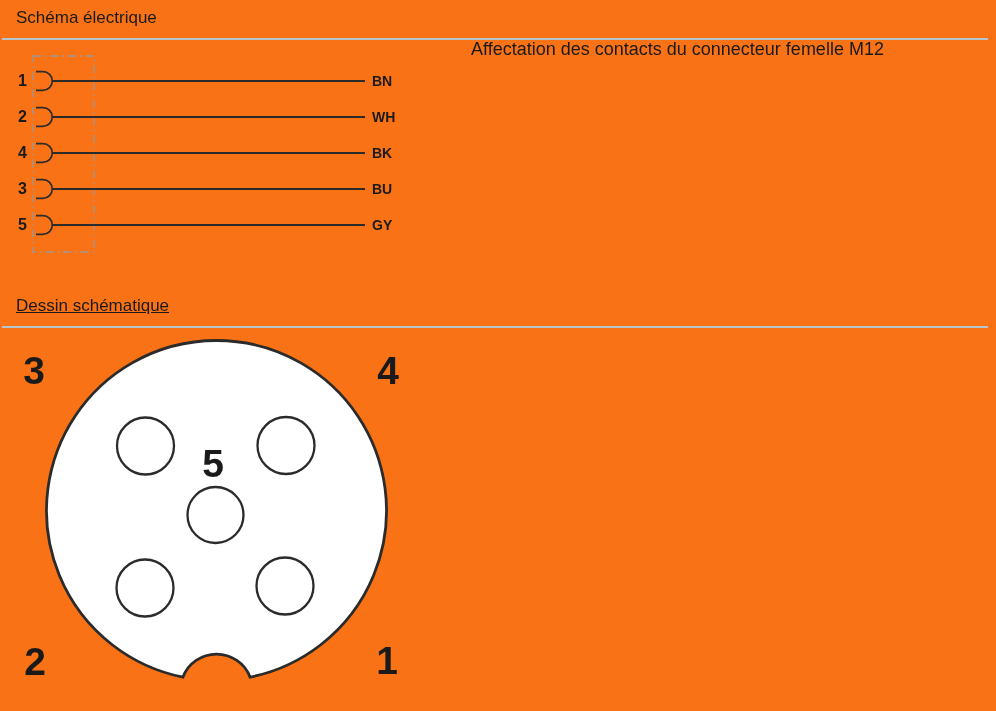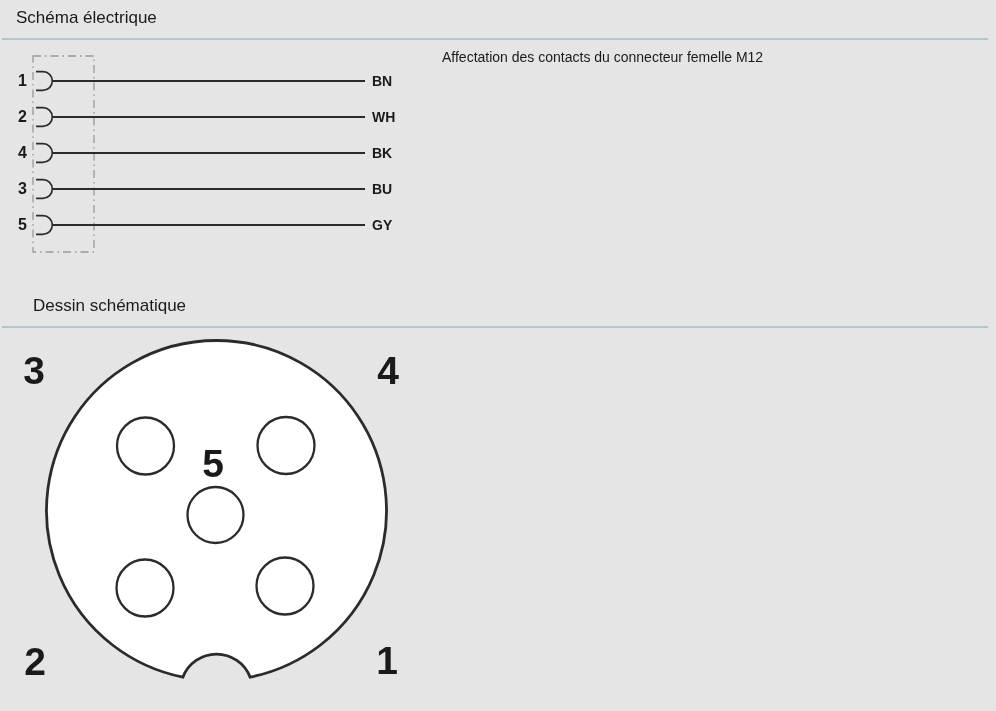--- a/index.html
+++ b/index.html
@@ -1,53 +1,52 @@
 <!DOCTYPE html>
 <html style="--text: #1a1a1a; --line: #2b2b2b; --dash: #999999; --divider: #b5c5ce;"><head>
 <meta charset="utf-8">
 <style>
   * { box-sizing: border-box; }
   html, body { margin: 0; padding: 0; background: #fff; }
   .page {
     position: relative;
     width: 996px;
     height: 711px;
-    background: #e5e5e5;
+    background: #f97316;
     overflow: hidden;
     font-family: "Liberation Sans", sans-serif;
     color: var(--text, #1a1a1a);
   }
   .section-title {
     position: absolute;
     margin: 0;
     font-size: 17px;
     font-weight: 400;
     line-height: 22px;
     color: var(--text, #1a1a1a);
     white-space: nowrap;
   }
   #title-1 { left: 16px; top: 7px; }
-  #title-2 { left: 33px; top: 295px; }
+  #title-2 { left: 16px; top: 295px; text-decoration: underline; }
   .divider {
     position: absolute;
     left: 2px;
     width: 986px;
     height: 1.5px;
     background: var(--divider, #b5c5ce);
   }
   #divider-1 { top: 38px; }
   #divider-2 { top: 326px; }
   .description {
     position: absolute;
-    left: 442px;
+    left: 471px;
     width: 505px;
-    font-size: 14px;
+    font-size: 18px;
     line-height: 22px;
     color: var(--text, #1a1a1a);
-    margin-top: 8px;
   }
   #desc-1 { top: 38px; }
   #desc-2 { top: 325px; }
   svg { position: absolute; display: block; }
   #wiring-svg   { left: 0; top: 40px; }
 
   .dash-rect {
     fill: none;
     stroke: var(--dash, #999999);
     stroke-width: 1.3;

